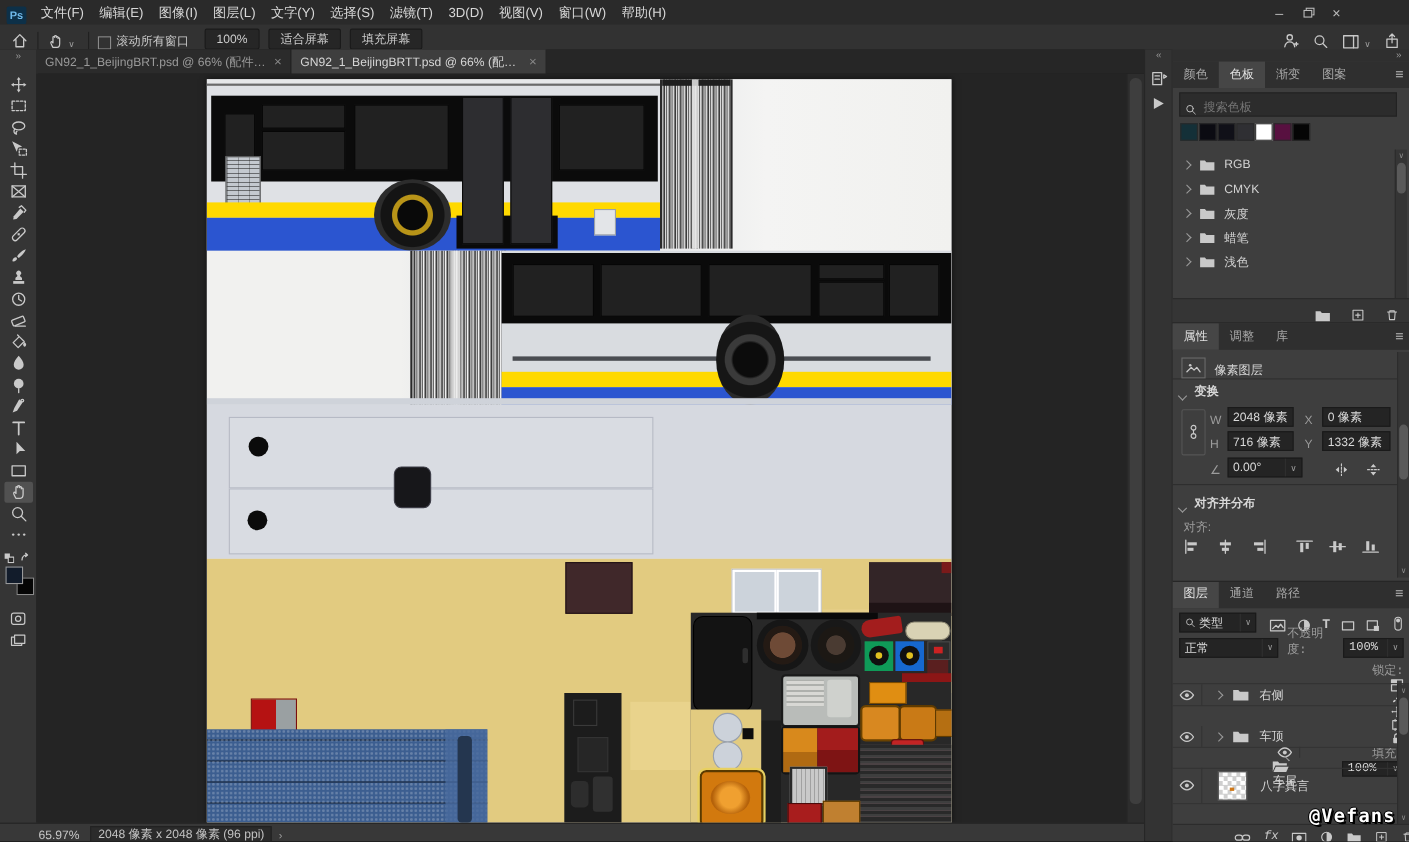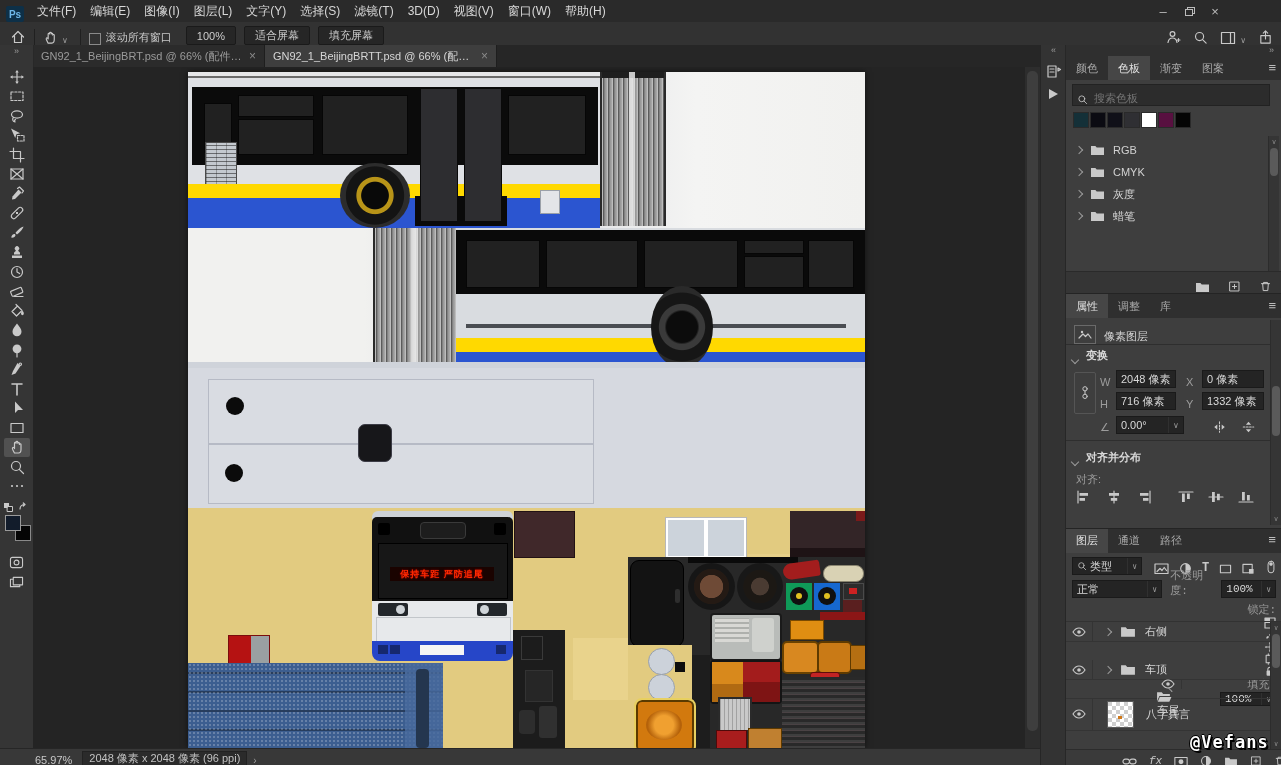--- a/index.html
+++ b/index.html
@@ -366,45 +366,20 @@
         <div class="a" style="left:38px;top:29px;width:18px;height:18px;border-radius:50%;background:#0b0b0b;"></div>
         <div class="a" style="left:37px;top:96px;width:18px;height:18px;border-radius:50%;background:#0b0b0b;"></div>
         <div class="a" style="left:170px;top:56px;width:32px;height:36px;border-radius:7px;background:#17171a;border:1px solid #3c3c46;"></div>
       </div>
 
       <div class="a" style="left:0;top:436px;width:677px;height:240px;background:#e2cb80;">
         <div class="a" style="left:385px;top:130px;width:92px;height:62px;background:#e9d38c;"></div>
         <div class="a" style="left:560px;top:46px;width:117px;height:76px;background:#e7d089;"></div>
         <div class="a" style="left:40px;top:127px;width:40px;height:31px;background:linear-gradient(90deg,#b51212 0 55%,#9aa0a2 55%);border:1px solid #7a0d0d;"></div>
 
-        <div class="a" style="left:184px;top:3px;width:141px;height:150px;">
-          <div class="a" style="left:0;top:0;width:141px;height:8px;background:#cfd3d8;border-radius:6px 6px 0 0;"></div>
-          <div class="a" style="left:0;top:6px;width:141px;height:84px;background:#111;border-radius:5px 5px 0 0;">
-            <div class="a" style="left:48px;top:5px;width:44px;height:15px;background:#1d1d1d;border:1px solid #3a3a3a;border-radius:4px;"></div>
-            <div class="a" style="left:6px;top:6px;width:12px;height:12px;background:#000;border-radius:2px;"></div>
-            <div class="a" style="left:122px;top:6px;width:12px;height:12px;background:#000;border-radius:2px;"></div>
-            <div class="a" style="left:6px;top:26px;width:128px;height:54px;background:#171717;border:1px solid #000;"></div>
-            <div class="a f" style="left:18px;top:50px;width:104px;height:14px;background:#1a0300;justify-content:center;color:#ff2a00;font-size:9px;font-weight:bold;letter-spacing:1px;white-space:nowrap;text-shadow:0 0 2px #a00;">保持车距 严防追尾</div>
-          </div>
-          <div class="a" style="left:0;top:90px;width:141px;height:40px;background:#e7e9eb;">
-            <div class="a" style="left:6px;top:2px;width:30px;height:13px;background:#23272b;border-radius:2px;">
-                <div class="a" style="left:18px;top:2px;width:9px;height:9px;border-radius:50%;background:#cfd4d8;"></div>
-              </div>
-            <div class="a" style="left:105px;top:2px;width:30px;height:13px;background:#23272b;border-radius:2px;">
-                <div class="a" style="left:3px;top:2px;width:9px;height:9px;border-radius:50%;background:#cfd4d8;"></div>
-              </div>
-            <div class="a" style="left:4px;top:16px;width:133px;height:24px;border:1px solid #c2c6ca;"></div>
-          </div>
-          <div class="a" style="left:0;top:130px;width:141px;height:20px;background:#2646c8;border-radius:0 0 8px 8px;">
-            <div class="a" style="left:48px;top:4px;width:44px;height:10px;background:#f4f4f4;"></div>
-            <div class="a" style="left:6px;top:4px;width:10px;height:9px;background:#16286e;"></div>
-            <div class="a" style="left:18px;top:4px;width:10px;height:9px;background:#16286e;"></div>
-            <div class="a" style="left:124px;top:4px;width:10px;height:9px;background:#16286e;"></div>
-          </div>
-        </div>
 
         <div class="a" style="left:326px;top:3px;width:59px;height:45px;background:#40282a;border:1px solid #221214;"></div>
         <div class="a" style="left:477px;top:9px;width:80px;height:40px;background:#fff;border:1px solid #b8b8b8;display:flex;">
           <div style="flex:1;background:#ccd3db;border:2px solid #fff;"></div>
             <div style="flex:1;background:#ccd3db;border:2px solid #fff;"></div>
         </div>
         <div class="a" style="left:602px;top:3px;width:75px;height:49px;background:#332527;">
           <div class="a" style="left:0;top:37px;width:75px;height:12px;background:#1e1315;"></div>
           <div class="a" style="left:66px;top:0;width:9px;height:10px;background:#7a1a1a;"></div>
         </div>
@@ -559,20 +534,29 @@
       </div>
       <div class="grow" style="top:149px;height:22px;">
         <span class="chev r" style="margin:0 8px 0 10px;"></span>
         <span class="ic" style="margin-right:8px;">
             <svg width="15" height="12" viewBox="0 0 15 12">
               <path class="fi" d="M1 2h4.4l1.3 1.6H14v7.4H1z"></path>
             </svg>
           </span>
         <span>蜡笔</span>
       </div>
+      <div class="grow" style="top:171px;height:22px;">
+        <span class="chev r" style="margin:0 8px 0 10px;"></span>
+        <span class="ic" style="margin-right:8px;">
+            <svg width="15" height="12" viewBox="0 0 15 12">
+              <path class="fi" d="M1 2h4.4l1.3 1.6H14v7.4H1z"></path>
+            </svg>
+          </span>
+        <span>浅色</span>
+      </div>
       <div class="grow" style="top:215px;height:20px;overflow:hidden;">
         <span class="chev r" style="margin:0 8px 0 10px;"></span>
         <span class="ic" style="margin-right:8px;">
             <svg width="15" height="12" viewBox="0 0 15 12">
               <path class="fi" d="M1 2h4.4l1.3 1.6H14v7.4H1z"></path>
             </svg>
           </span>
         <span>黑色</span>
       </div>
       <div class="scrltrack" style="left:202px;top:80px;height:156px;">

